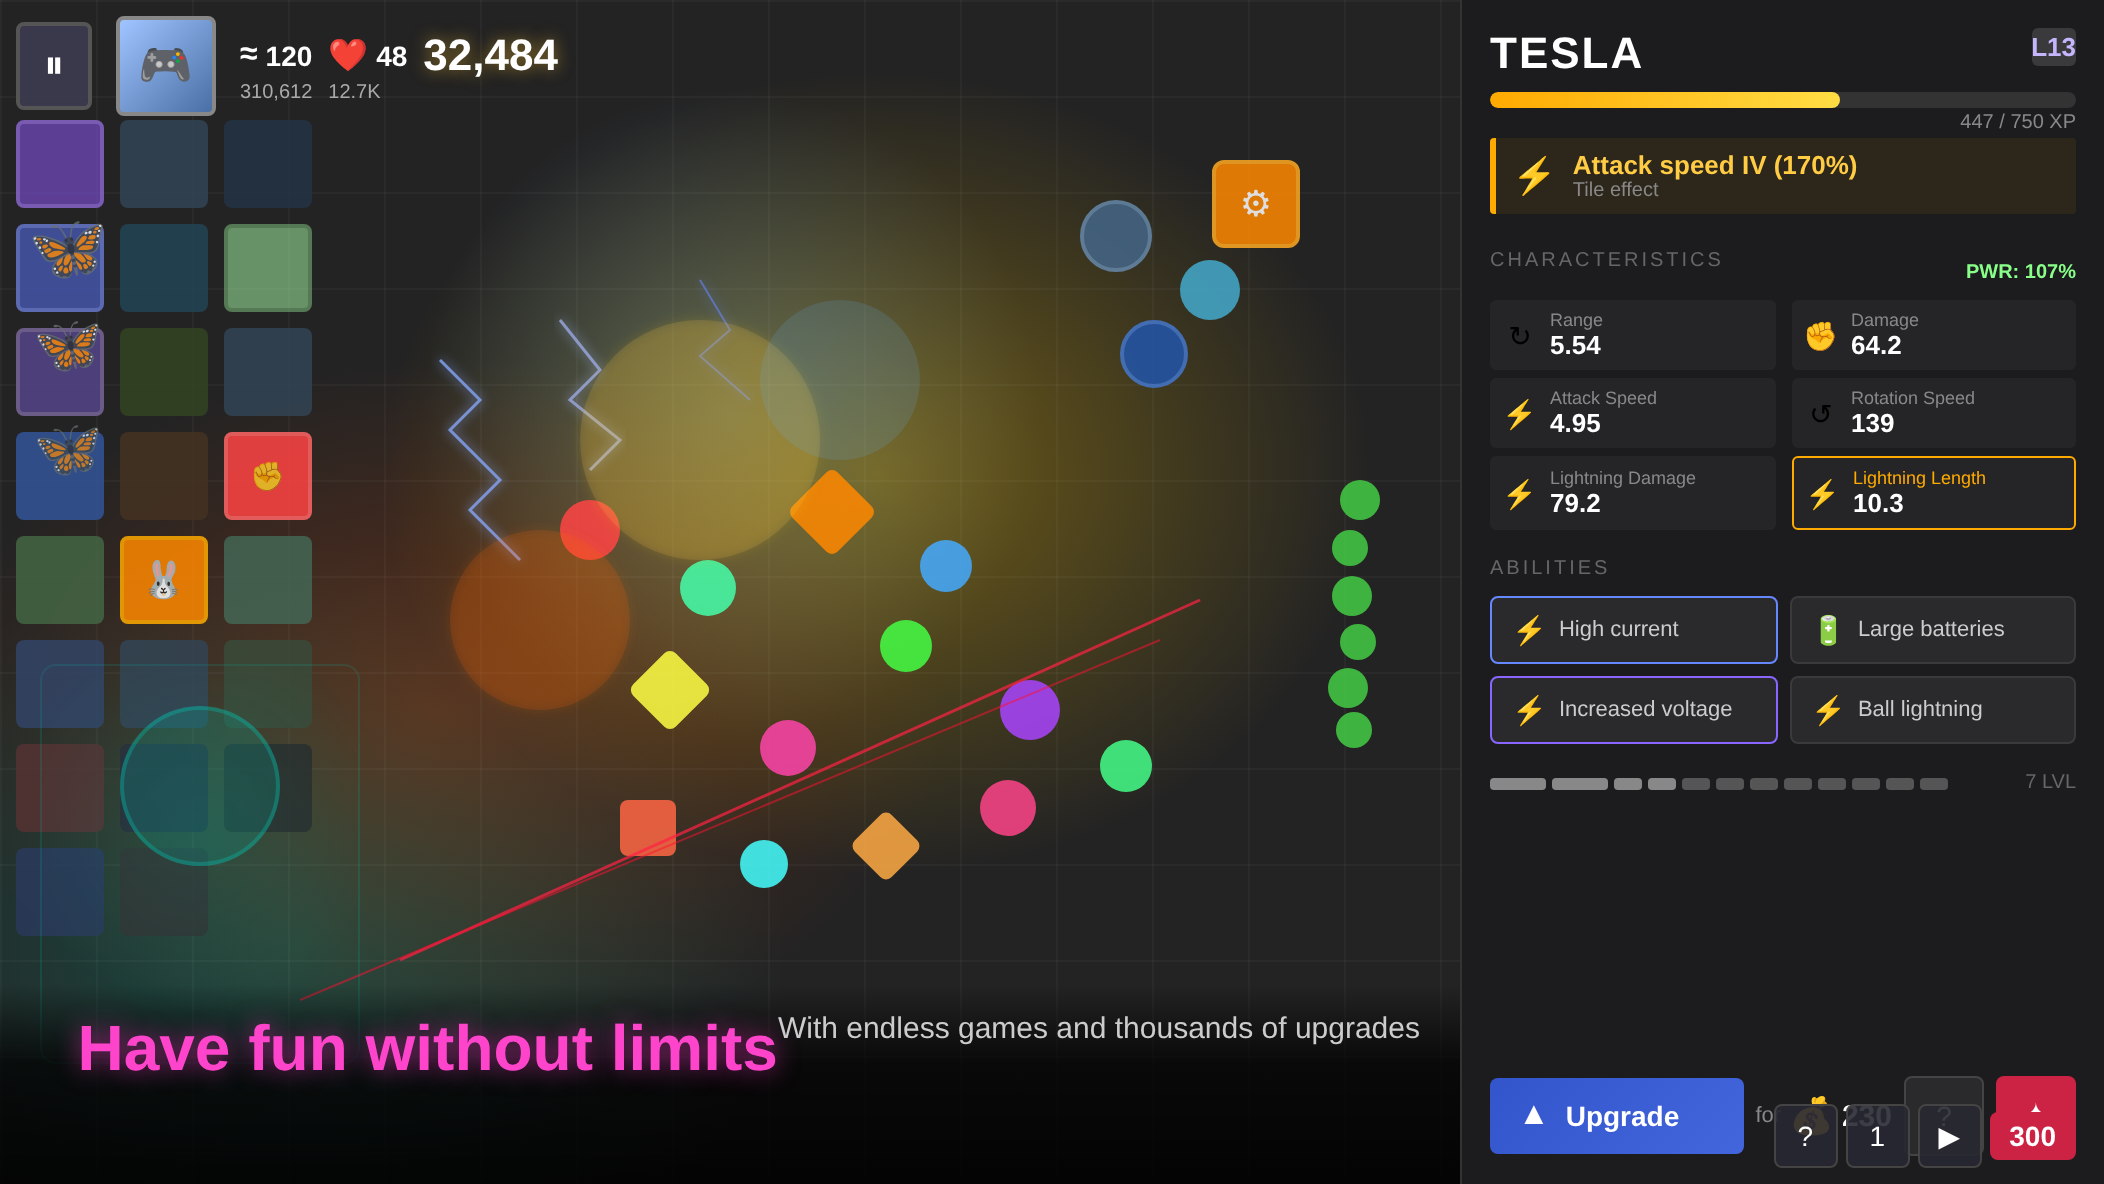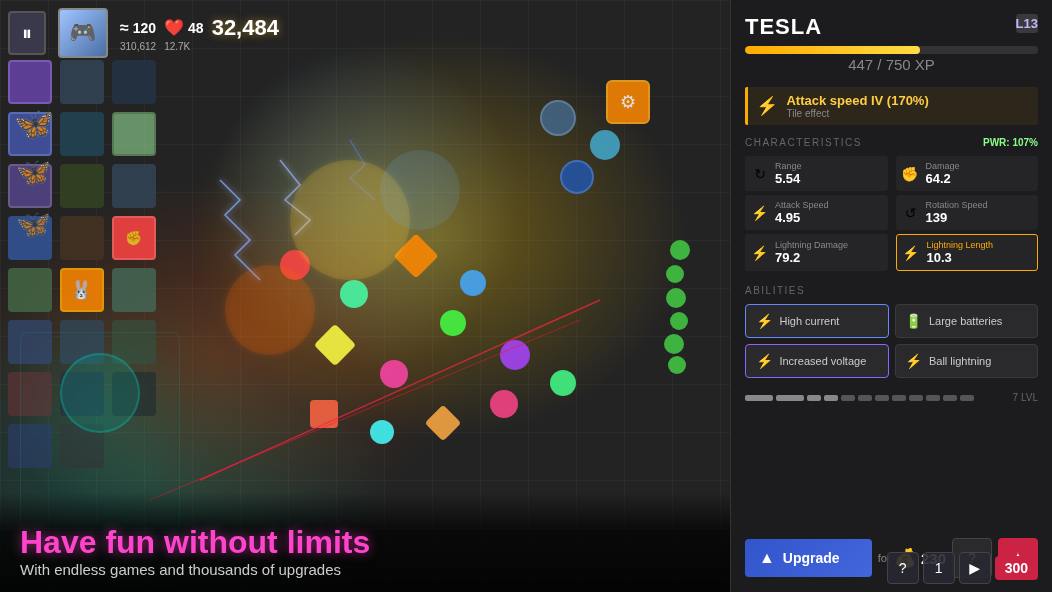--- a/index.html
+++ b/index.html
@@ -91,21 +91,21 @@
       text-shadow: 0 0 8px rgba(255,200,50,0.5);
     }
 
     
     .bottom-banner {
       position: absolute;
       bottom: 0; left: 0;
       width: 730px;
       height: 100px;
       background: linear-gradient(180deg, rgba(0,0,0,0) 0%, rgba(0,0,0,0.75) 40%, rgba(0,0,0,0.9) 100%);
-      display: flex; flex-direction: column; justify-content: flex-end;
+      display: flex; flex-direction: row; justify-content: flex-end;
       padding: 14px 20px;
       z-index: 10;
     }
     .banner-title {
       font-size: 32px; font-weight: bold;
       color: #ff44cc;
       text-shadow: 0 0 12px rgba(255,60,200,0.6);
     }
     .banner-sub {
       font-size: 15px; color: #ccc;
@@ -145,22 +145,22 @@
       border-radius: 4px;
       margin-bottom: 2px;
       overflow: hidden;
     }
     .xp-bar-fill {
       height: 100%;
       background: linear-gradient(90deg, #ffaa00, #ffdd44);
       border-radius: 4px;
     }
     .xp-text {
-      color: #888; font-size: 15px; text-align: center;
-      margin-bottom: 14px;
+      color: #888; font-size: 10px; text-align: right;
+      margin-bottom: 2px;
     }
 
     
     .tile-effect-row {
       display: flex; align-items: center; gap: 8px;
       background: rgba(255,180,0,0.08);
       border-left: 3px solid #ffaa00;
       padding: 6px 8px;
       margin-bottom: 12px;
       border-radius: 2px;
@@ -174,21 +174,21 @@
 
     
     .section-header {
       display: flex; justify-content: space-between; align-items: center;
       margin-bottom: 8px;
     }
     .section-title {
       color: #666; font-size: 10px; letter-spacing: 1.5px; text-transform: uppercase;
     }
     .pwr-badge {
-      color: #88ff88; font-size: 10px; font-weight: bold;
+      color: #88ff88; font-size: 10px; font-weight: bold; margin-top: 12px;
     }
 
     
     .stats-grid {
       display: grid;
       grid-template-columns: 1fr 1fr;
       gap: 4px 8px;
       margin-bottom: 14px;
     }
     .stat-item {

